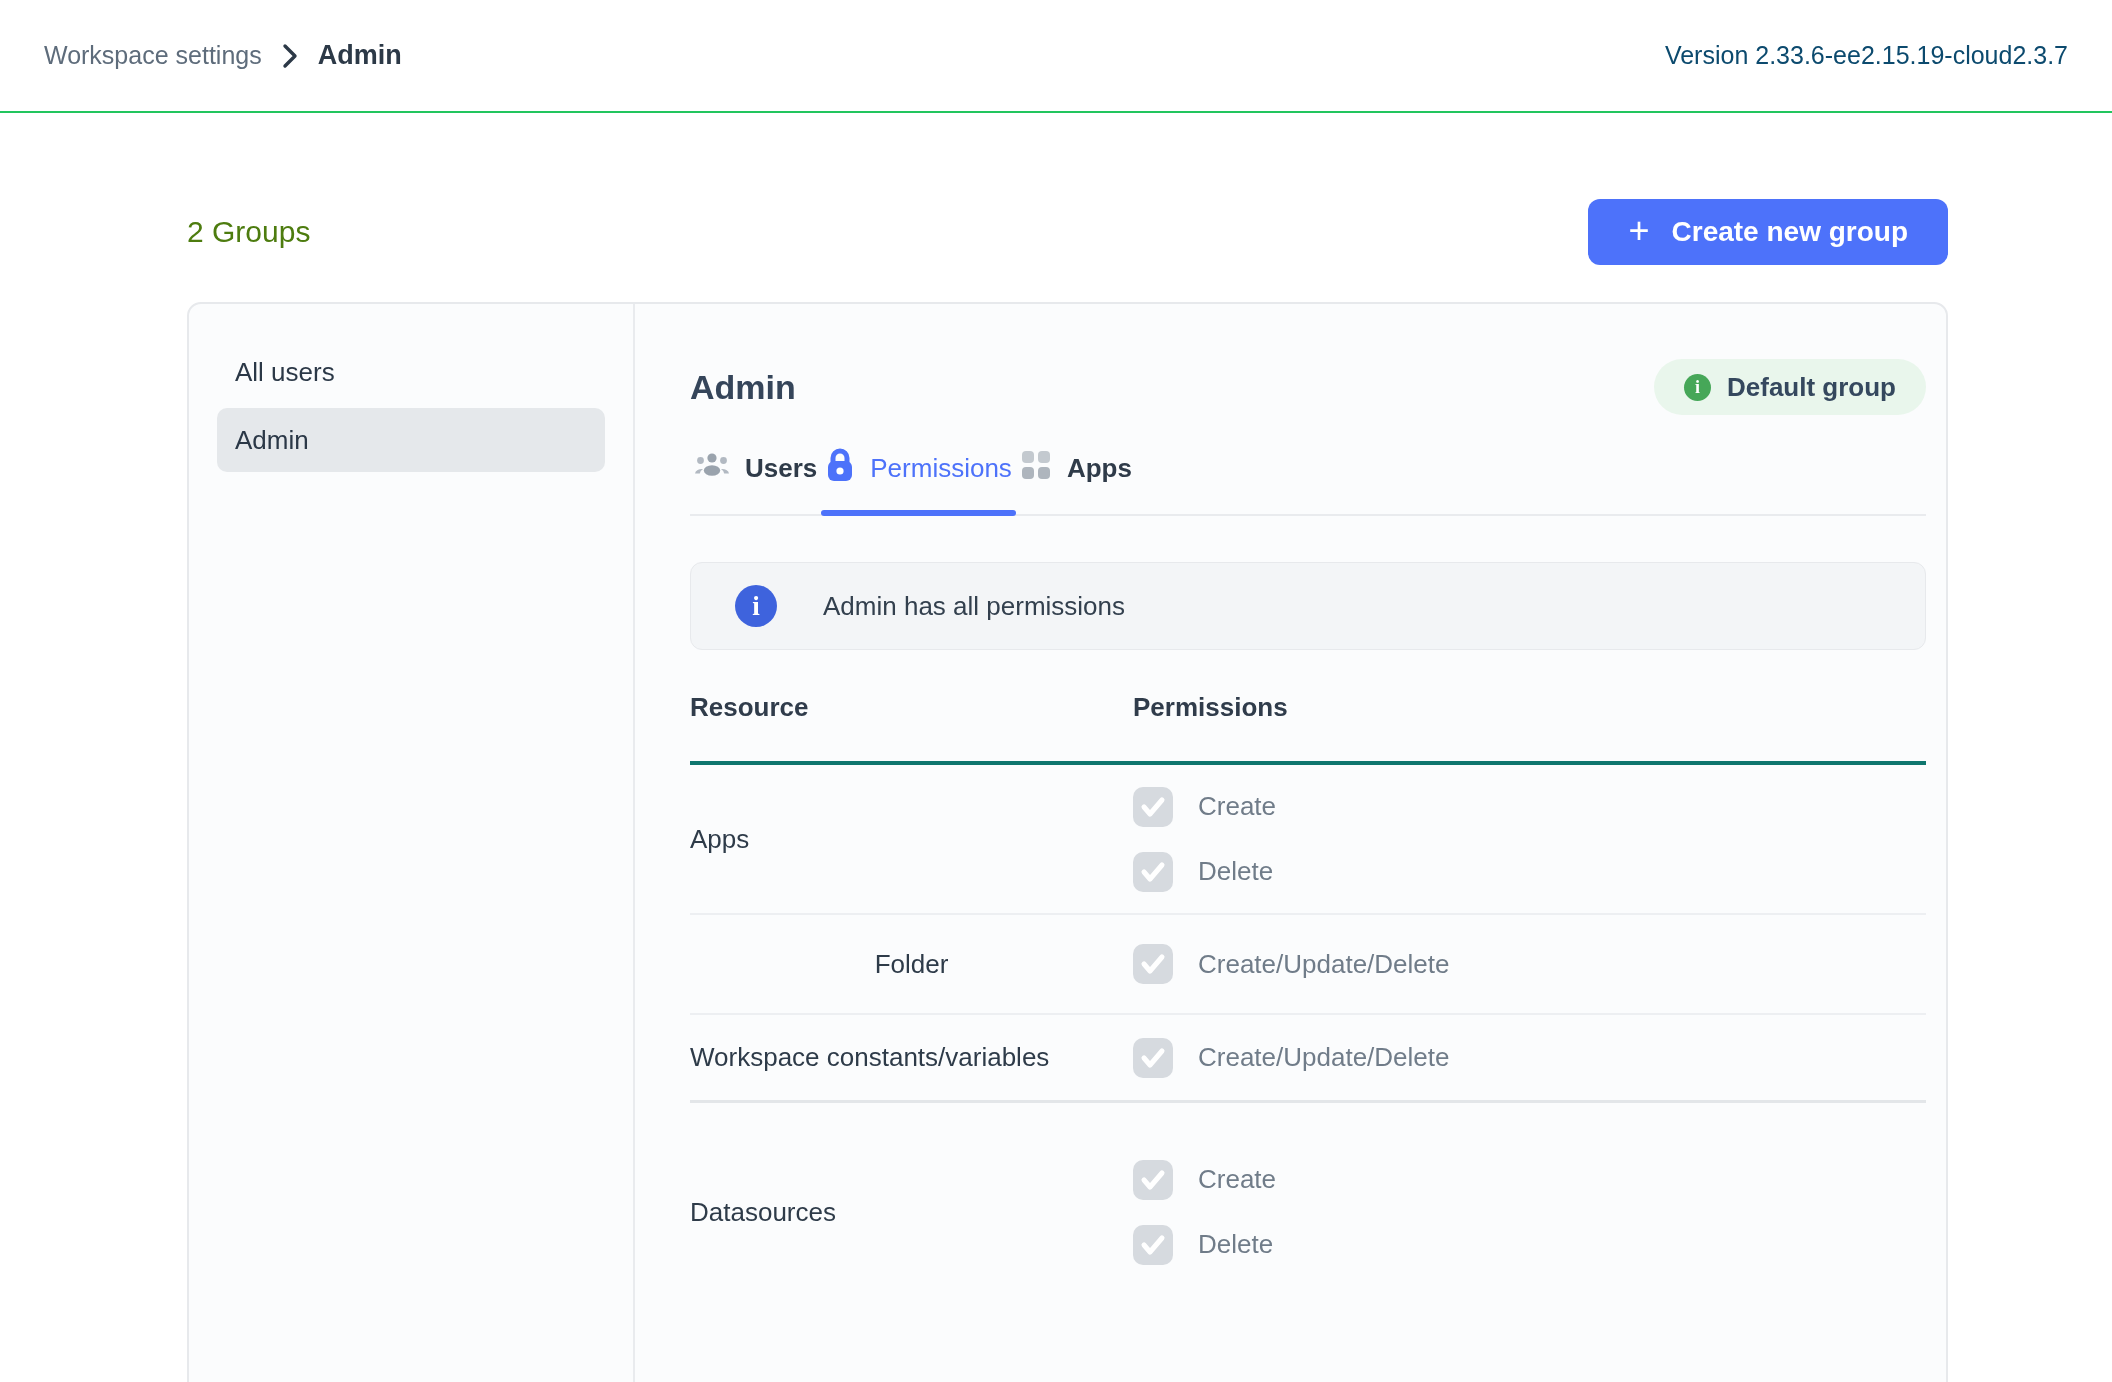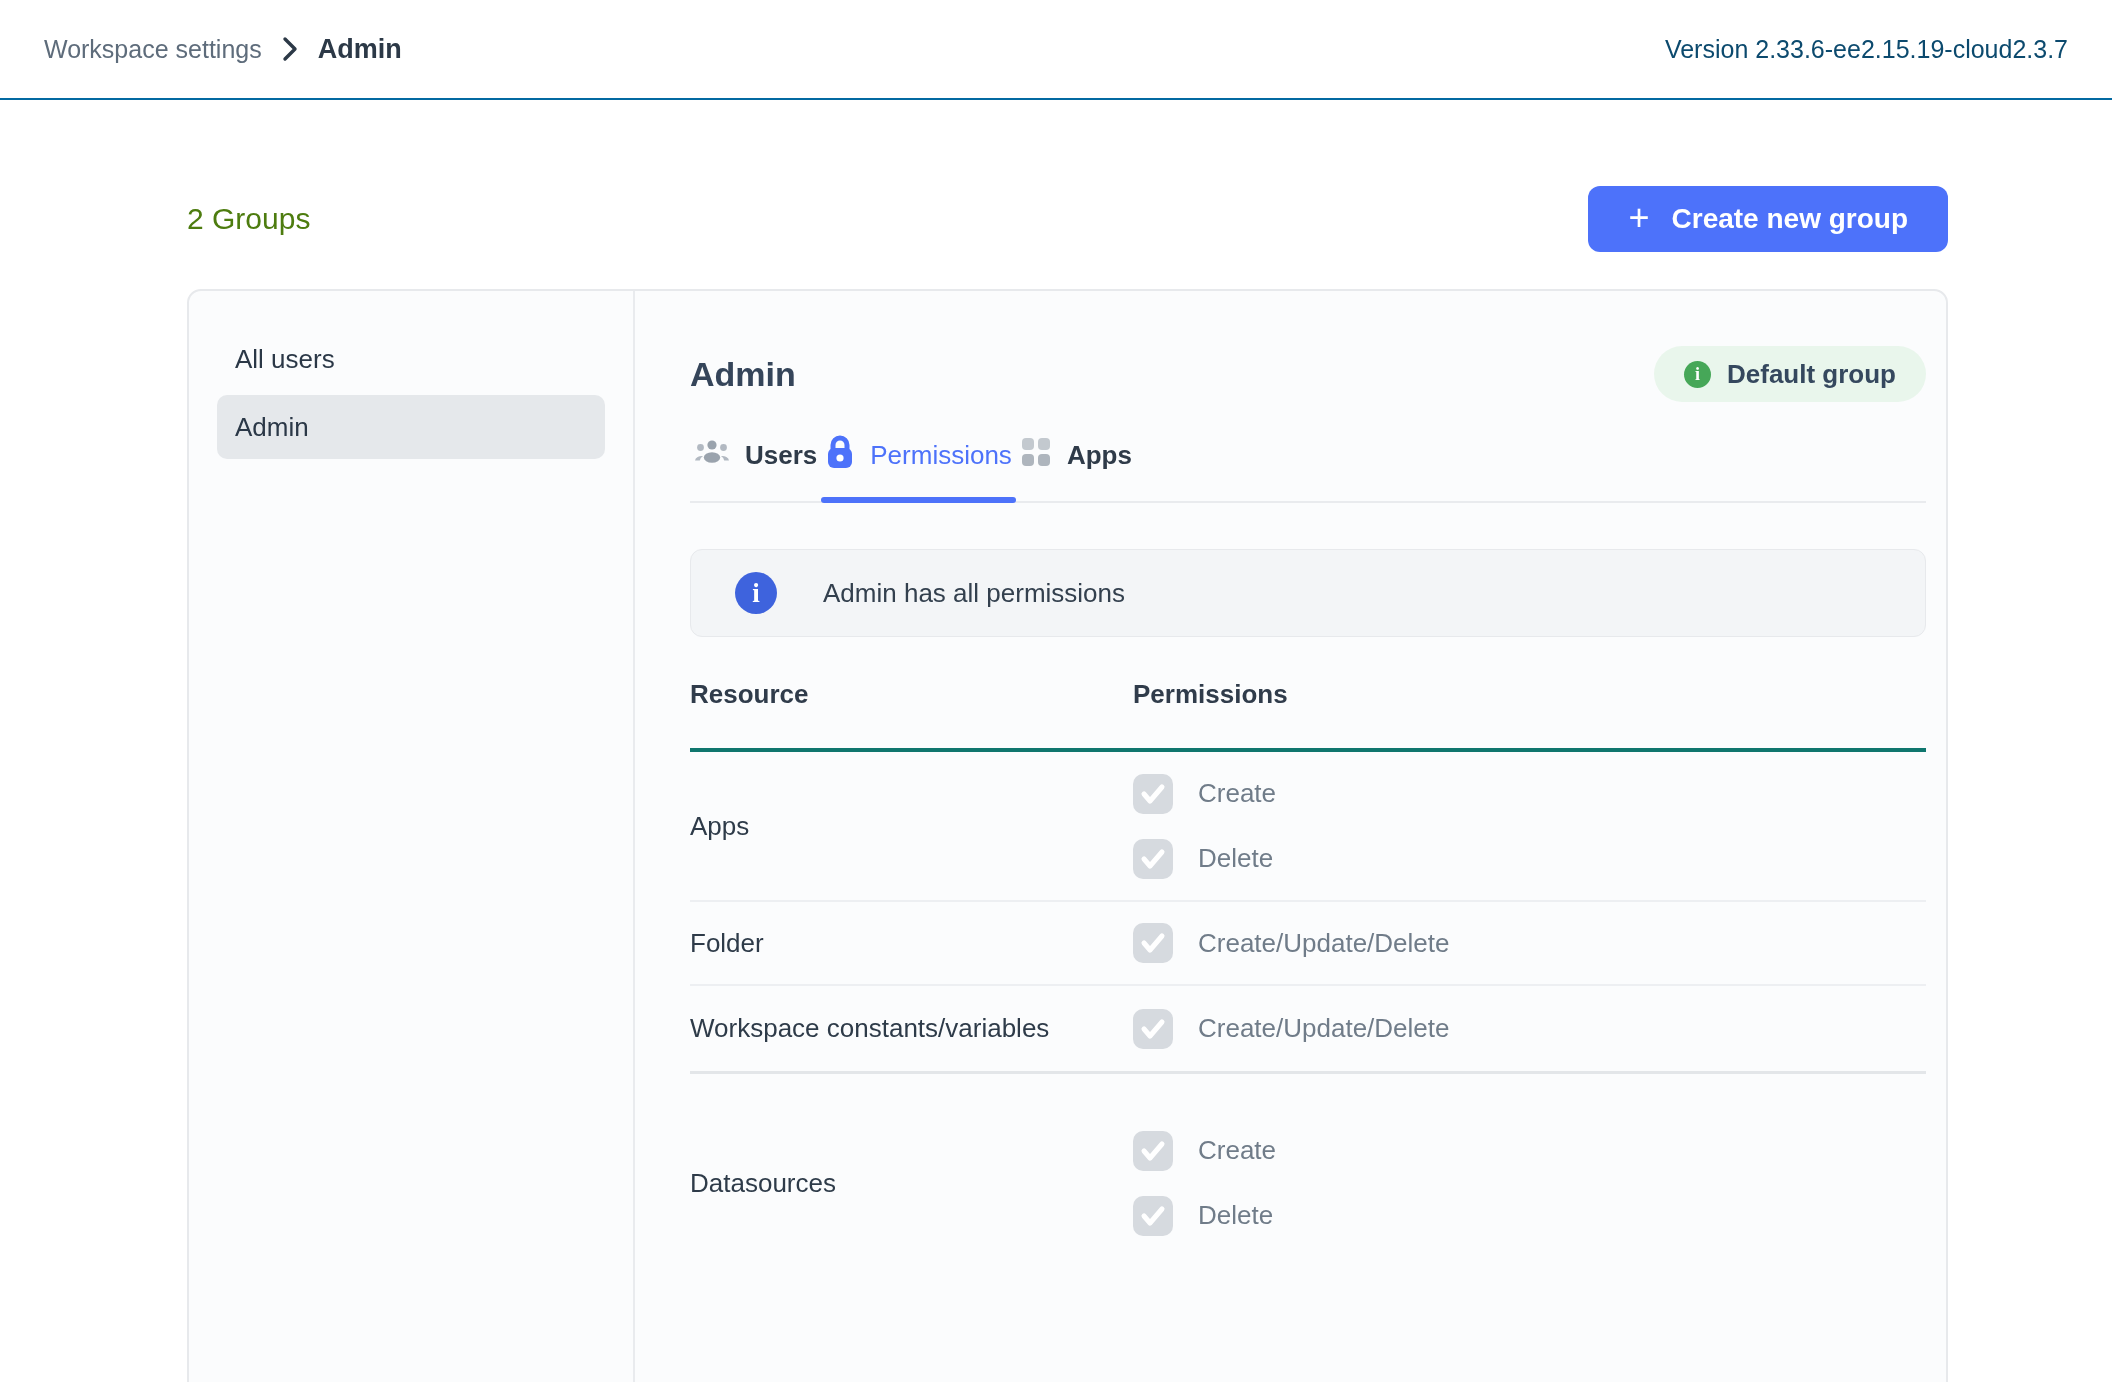--- a/index.html
+++ b/index.html
@@ -5,26 +5,26 @@
   * { margin: 0; padding: 0; box-sizing: border-box; }
   html, body { width: 2112px; height: 1382px; overflow: hidden; }
   body {
     font-family: "Liberation Sans", sans-serif;
     background: #ffffff;
     color: #2e3b49;
   }
 
   
   .app-header {
-    height: 100px;
+    height: 113px;
     display: flex;
     align-items: center;
     padding: 0 44px;
     background: #ffffff;
-    border-bottom: 2px solid #0369a1;
+    border-bottom: 2px solid #22c55e;
   }
   .breadcrumb { display: flex; align-items: center; gap: 20px; font-size: 25px; }
   .breadcrumb .parent { color: #5e6c7b; cursor: pointer; }
   .breadcrumb .chev { display: flex; align-items: center; }
   .breadcrumb .current { color: #2c3947; font-weight: 700; font-size: 27px; }
   .version { margin-left: auto; color: #0c4a6e; font-size: 25px; }
 
   
   .content { margin-left: 187px; width: 1761px; }
 
@@ -176,21 +176,21 @@
     align-items: center;
   }
   .prow.head {
     padding: 42px 0 38px 0;
     border-bottom: 4px solid #0f766e;
   }
   .col-head { font-size: 26px; font-weight: 700; color: #303c4b; }
   .resource-label { font-size: 26px; color: #2e3b49; }
 
   .prow.r-apps        { height: 150px; border-bottom: 2px solid #edeff2; }
-  .prow.r-folder      { height: 84px;  border-bottom: 2px solid #edeff2; }
+  .prow.r-folder      { height: 100px;  border-bottom: 2px solid #edeff2; text-align: center; }
   .prow.r-workspace   { height: 88px;  border-bottom: 3px solid #e3e6e9; }
   .prow.r-datasources { height: 218px; align-items: center; }
 
   .perm-cell { display: flex; flex-direction: column; gap: 25px; }
   .perm-item { display: flex; align-items: center; gap: 25px; }
   .perm-label { font-size: 26px; color: #707c89; }
   .checkbox {
     width: 40px; height: 40px;
     background: #d6dadf;
     border-radius: 10px;

